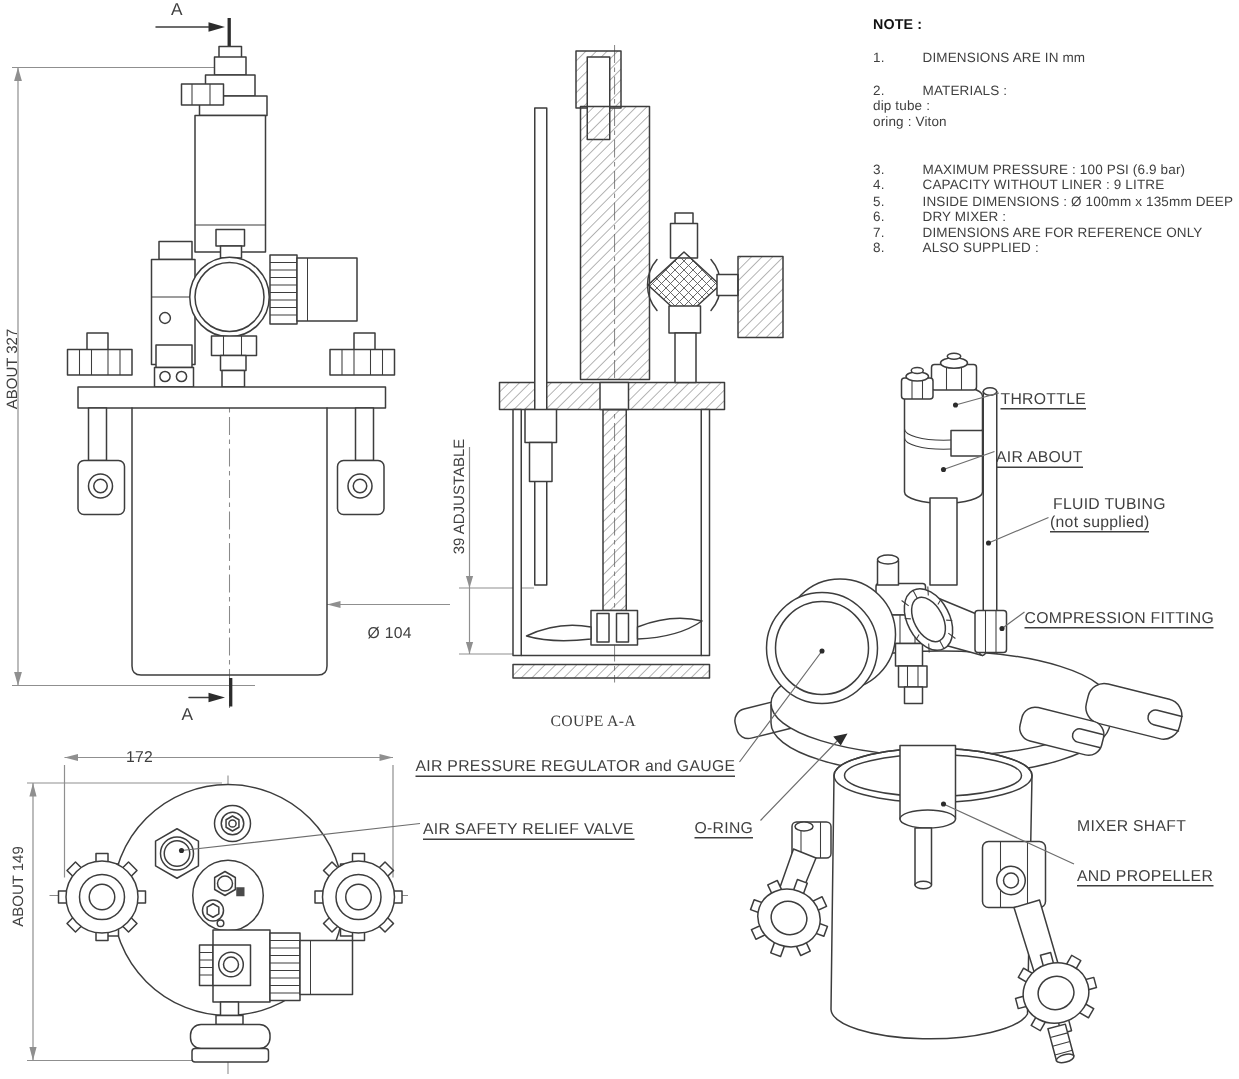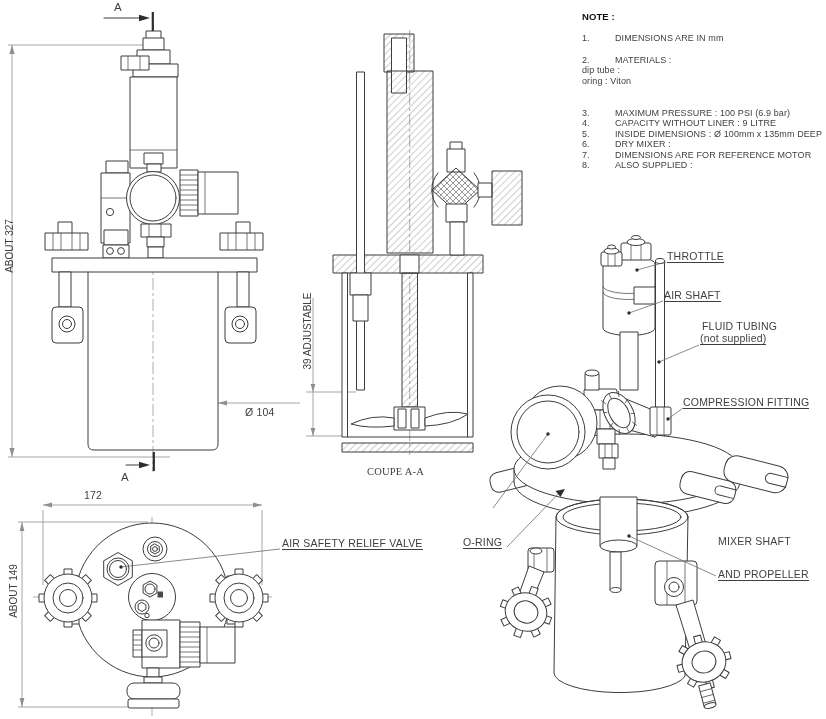--- a/index.html
+++ b/index.html
@@ -11,21 +11,21 @@
   .o { fill:none; stroke:#3d3d3d; stroke-width:1; stroke-linejoin:round; stroke-linecap:round; }
   .t { fill:none; stroke:#3d3d3d; stroke-width:.7; }
   .d { fill:none; stroke:#8f8f8f; stroke-width:.8; }
   .cl { fill:none; stroke:#8a8a8a; stroke-width:.7; stroke-dasharray:12 3 3 3; }
   .ld { fill:none; stroke:#6d6d6d; stroke-width:.8; }
   .hf { fill:url(#h1); stroke:#3d3d3d; stroke-width:1; stroke-linejoin:round; }
   .xf { fill:url(#h2); stroke:#3d3d3d; stroke-width:1; stroke-linejoin:round; }
   .ar { fill:#8f8f8f; stroke:none; }
   .ab { fill:#2c2c2c; stroke:none; }
   .lbl { position:absolute; font-size:10.5px; letter-spacing:.2px; color:#3f3f3f;
-    white-space:nowrap; line-height:12px; }
+    white-space:nowrap; line-height:12px;margin-top:10px; }
   .u { border-bottom:1.1px solid #3f3f3f; }
   .vlabel { position:absolute; font-size:10px; color:#3f3f3f; white-space:nowrap;
     transform:translate(-50%,-50%) rotate(-90deg); }
   .amark { position:absolute; font-size:11.5px; color:#3f3f3f; }
   .notes { position:absolute; left:582px; top:12px; width:276px; font-size:9px;
     line-height:10.4px; color:#3f3f3f; letter-spacing:.1px; }
   .notes .hd { font-weight:bold; color:#111; font-size:9.5px; margin-bottom:11px; }
   .nrow { display:flex; }
   .nnum { width:33px; flex:0 0 33px; }
   .mb { margin-bottom:11px; }
@@ -457,33 +457,34 @@
   <div class="nrow">
     <span class="nnum">5.</span>
     <span>INSIDE DIMENSIONS : Ø 100mm x 135mm DEEP</span>
   </div>
   <div class="nrow">
     <span class="nnum">6.</span>
     <span>DRY MIXER :</span>
   </div>
   <div class="nrow">
     <span class="nnum">7.</span>
-    <span>DIMENSIONS ARE FOR REFERENCE MOTOR</span>
+    <span>DIMENSIONS ARE FOR REFERENCE ONLY</span>
   </div>
   <div class="nrow">
     <span class="nnum">8.</span>
     <span>ALSO SUPPLIED :</span>
   </div>
 </div>
 
 <div class="lbl u" style="left:667px; top:250px;">THROTTLE</div>
-<div class="lbl u" style="left:664px; top:289px;">AIR SHAFT</div>
+<div class="lbl u" style="left:664px; top:289px;">AIR ABOUT</div>
 <div class="lbl" style="left:702px; top:320px;">FLUID TUBING</div>
 <div class="lbl u" style="left:700px; top:332px;">(not supplied)</div>
 <div class="lbl u" style="left:683px; top:396px;">COMPRESSION FITTING</div>
+<div class="lbl u" style="left:277px; top:495px;">AIR PRESSURE REGULATOR and GAUGE</div>
 <div class="lbl u" style="left:463px; top:536px;text-align:center;">O-RING</div>
 <div class="lbl u" style="left:282px; top:537px;">AIR SAFETY RELIEF VALVE</div>
 <div class="lbl" style="left:718px; top:535px;">MIXER SHAFT</div>
 <div class="lbl u" style="left:718px; top:568px;">AND PROPELLER</div>
 
 <div class="lbl" style="left:367px; top:466px;font-family:Liberation Serif, serif;">COUPE A-A</div>
 <div class="lbl" style="left:245px; top:406px;">Ø 104</div>
 <div class="lbl" style="left:84px; top:489px;">172</div>
 <div class="vlabel" style="left:9px; top:246px;">ABOUT 327</div>
 <div class="vlabel" style="left:307px; top:331px;">39 ADJUSTABLE</div>

